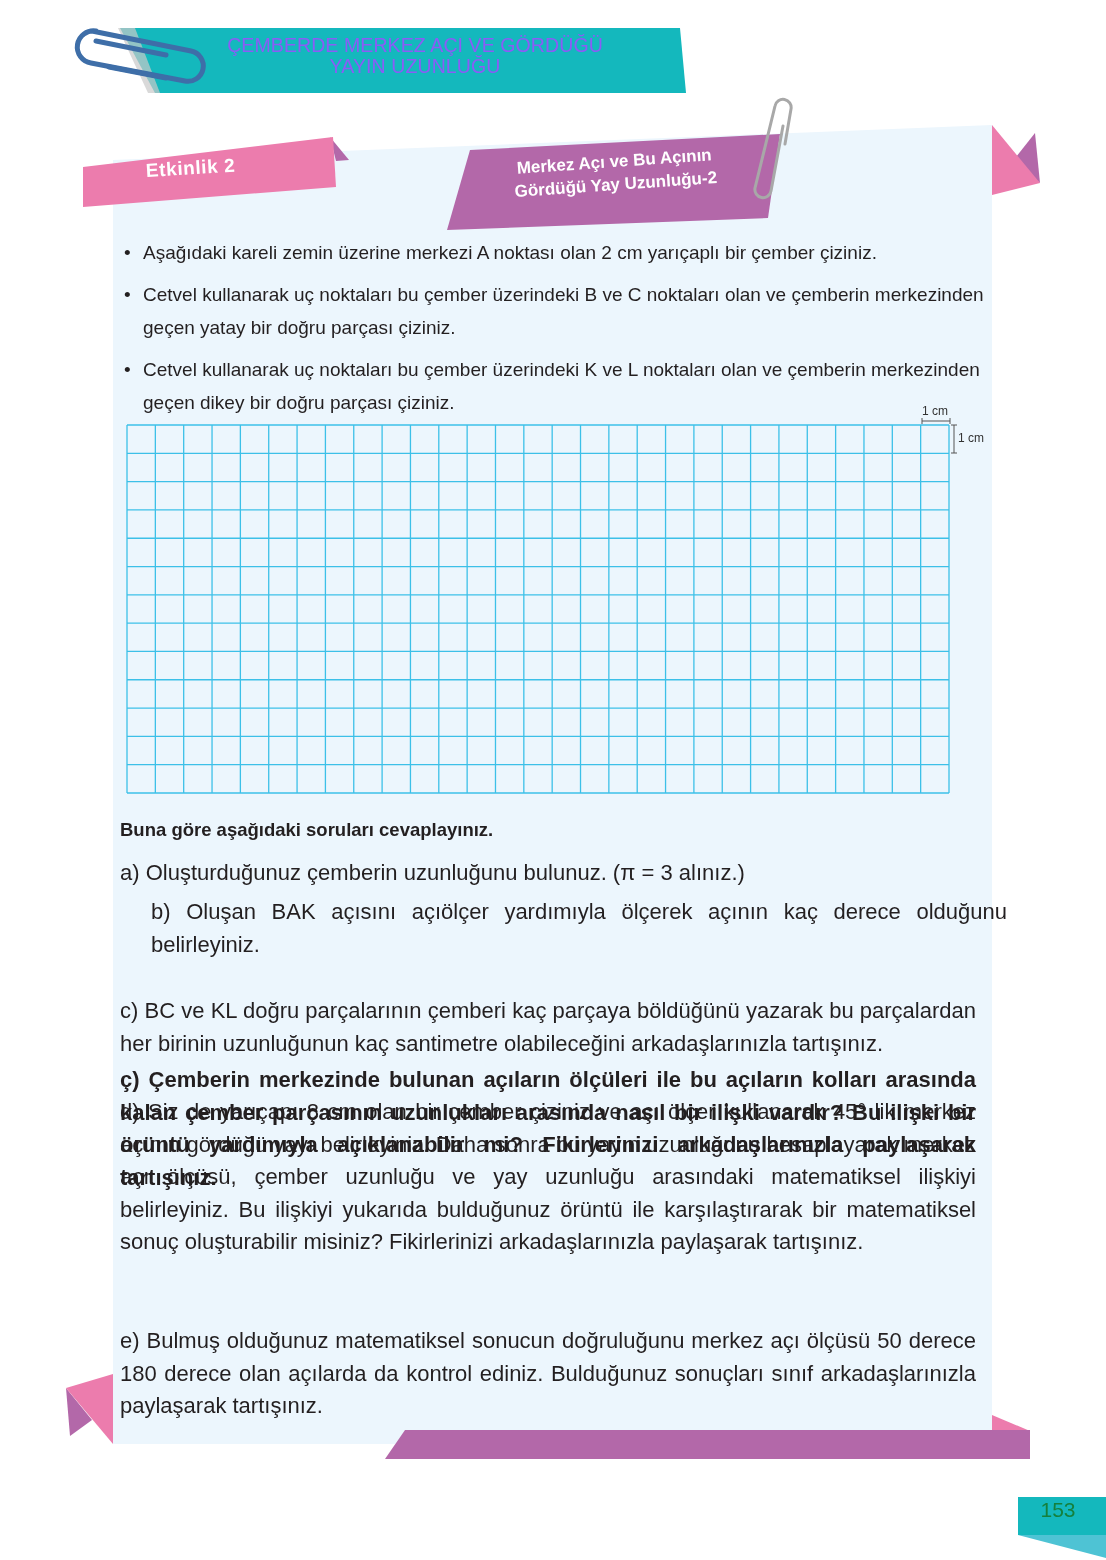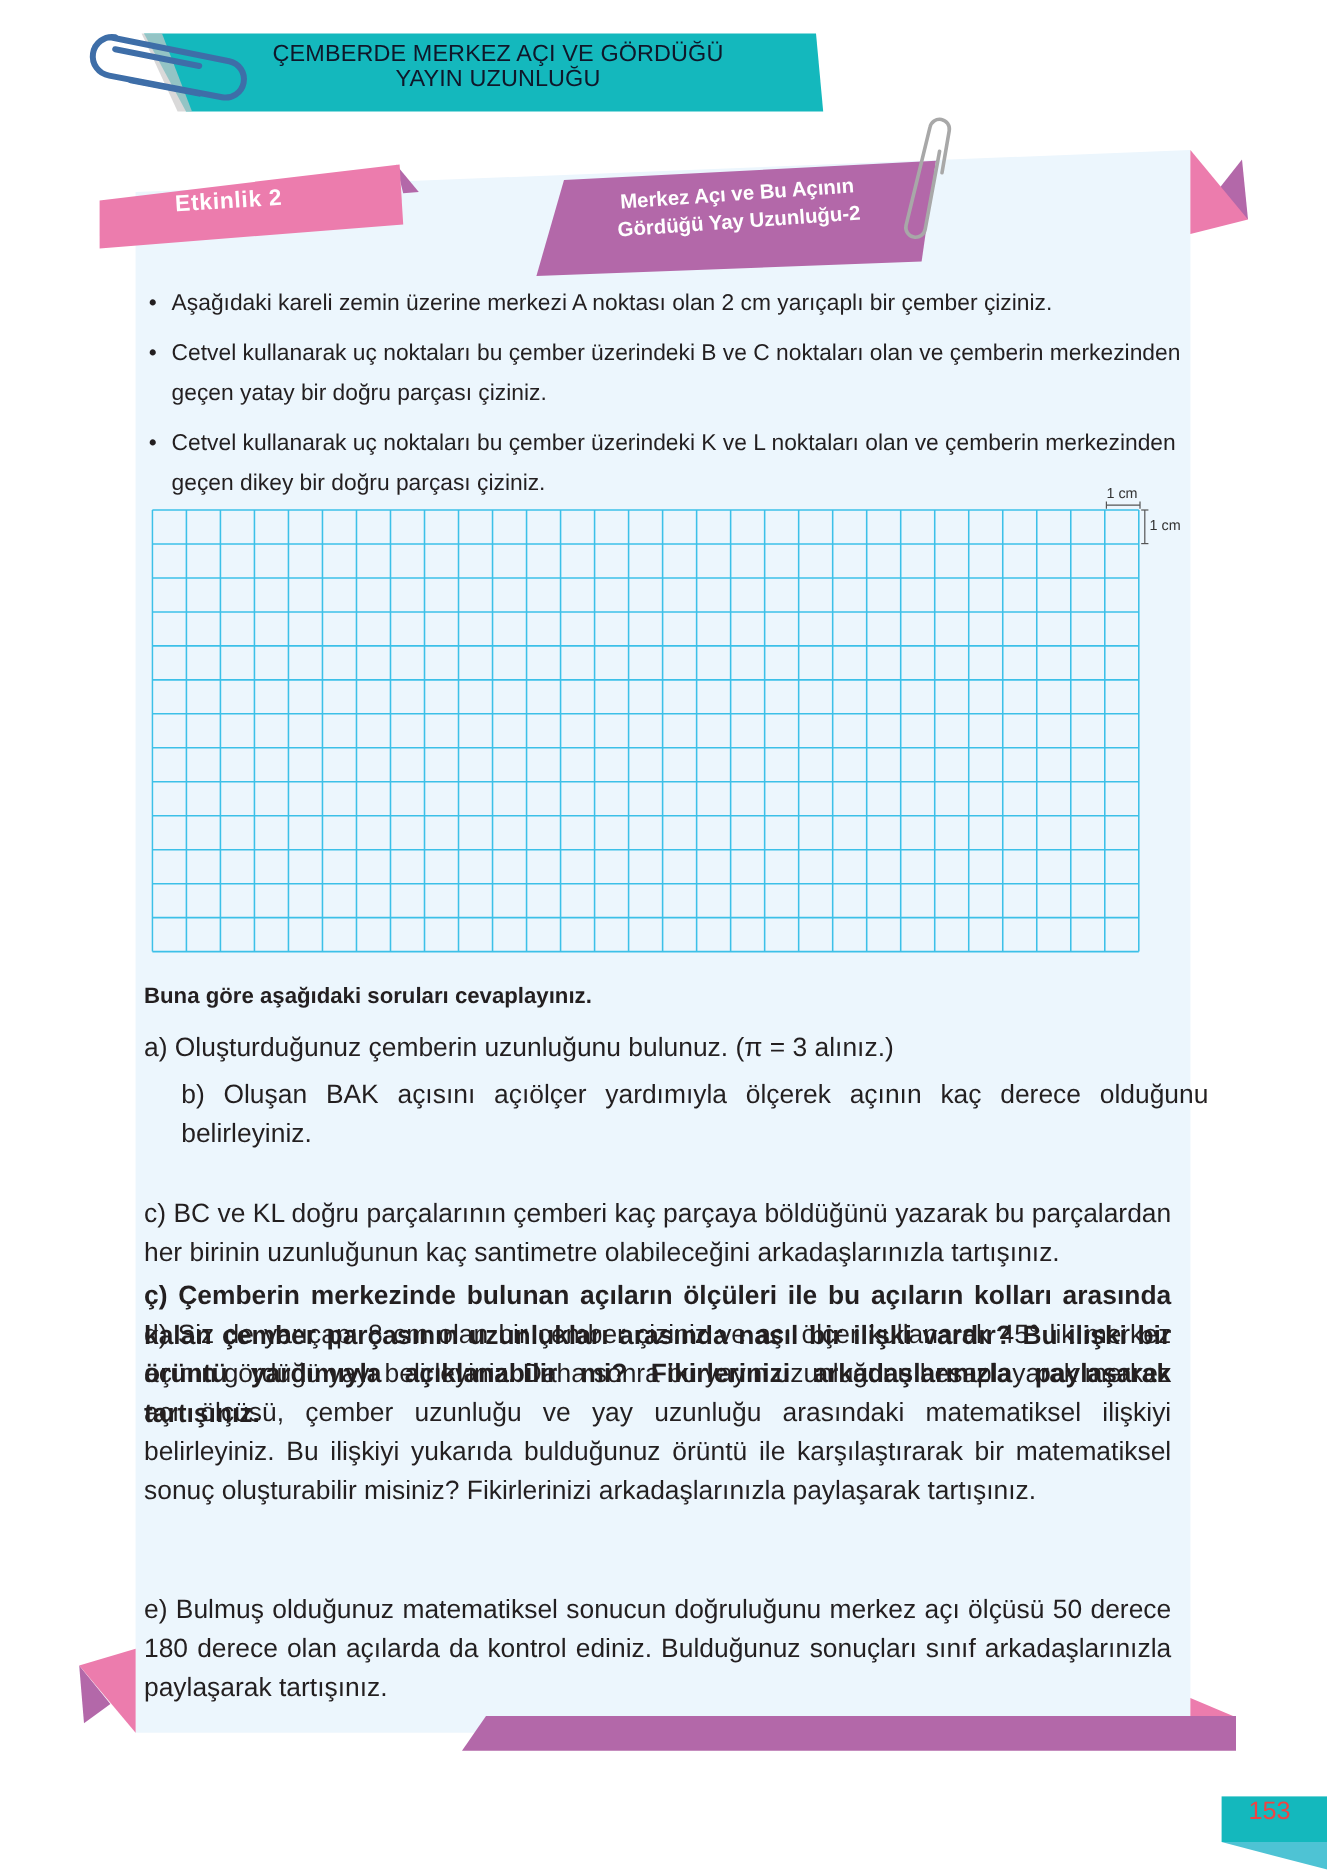--- a/index.html
+++ b/index.html
@@ -8,21 +8,21 @@
       background: #ffffff;
       font-family: "Liberation Sans", sans-serif;
       color: #231f20;
     }
     .abs { position: absolute; }
     svg { display: block; }
 
     
     .header-title {
       position: absolute; left: 180px; top: 35px; width: 470px;
-      text-align: center; color: #0f172a; font-size: 19.5px; line-height: 21px;
+      text-align: center; color: #8b5cf6; font-size: 19.5px; line-height: 21px;
       letter-spacing: 0.1px;
     }
 
     
     .etkinlik-label {
       position: absolute; left: 146px; top: 160px;
       color: #ffffff; font-weight: bold; font-size: 19px;
       transform: rotate(-3.5deg); transform-origin: left center;
       letter-spacing: 0.6px;
     }
@@ -54,21 +54,21 @@
     .q { position: absolute; left: 120px; width: 856px; font-size: 22px; line-height: 32.5px; text-align: justify; }
     .q-a { top: 857px; }
     .q-b { top: 896px; margin-left: 31px; }
     .q-c { top: 995px; }
     .q-cc { top: 1064px; font-weight: bold; }
     .q-d { top: 1096px; }
     .q-e { top: 1325px; }
 
     .page-number {
       position: absolute; left: 1020px; top: 1498px; width: 76px; text-align: center;
-      color: #ef4444; font-size: 21px;
+      color: #15803d; font-size: 21px;
     }
   </style>
 </head>
 <body>
 
 <svg class="abs" style="left:0;top:0" width="1106" height="1560">
 
   <polygon points="120,28 680,28 686,93 155,93" fill="#14b8bd"></polygon>
 
   <polygon points="118,28 135,28 160,93 148,93" fill="#c9c9c9" opacity="0.7"></polygon>

